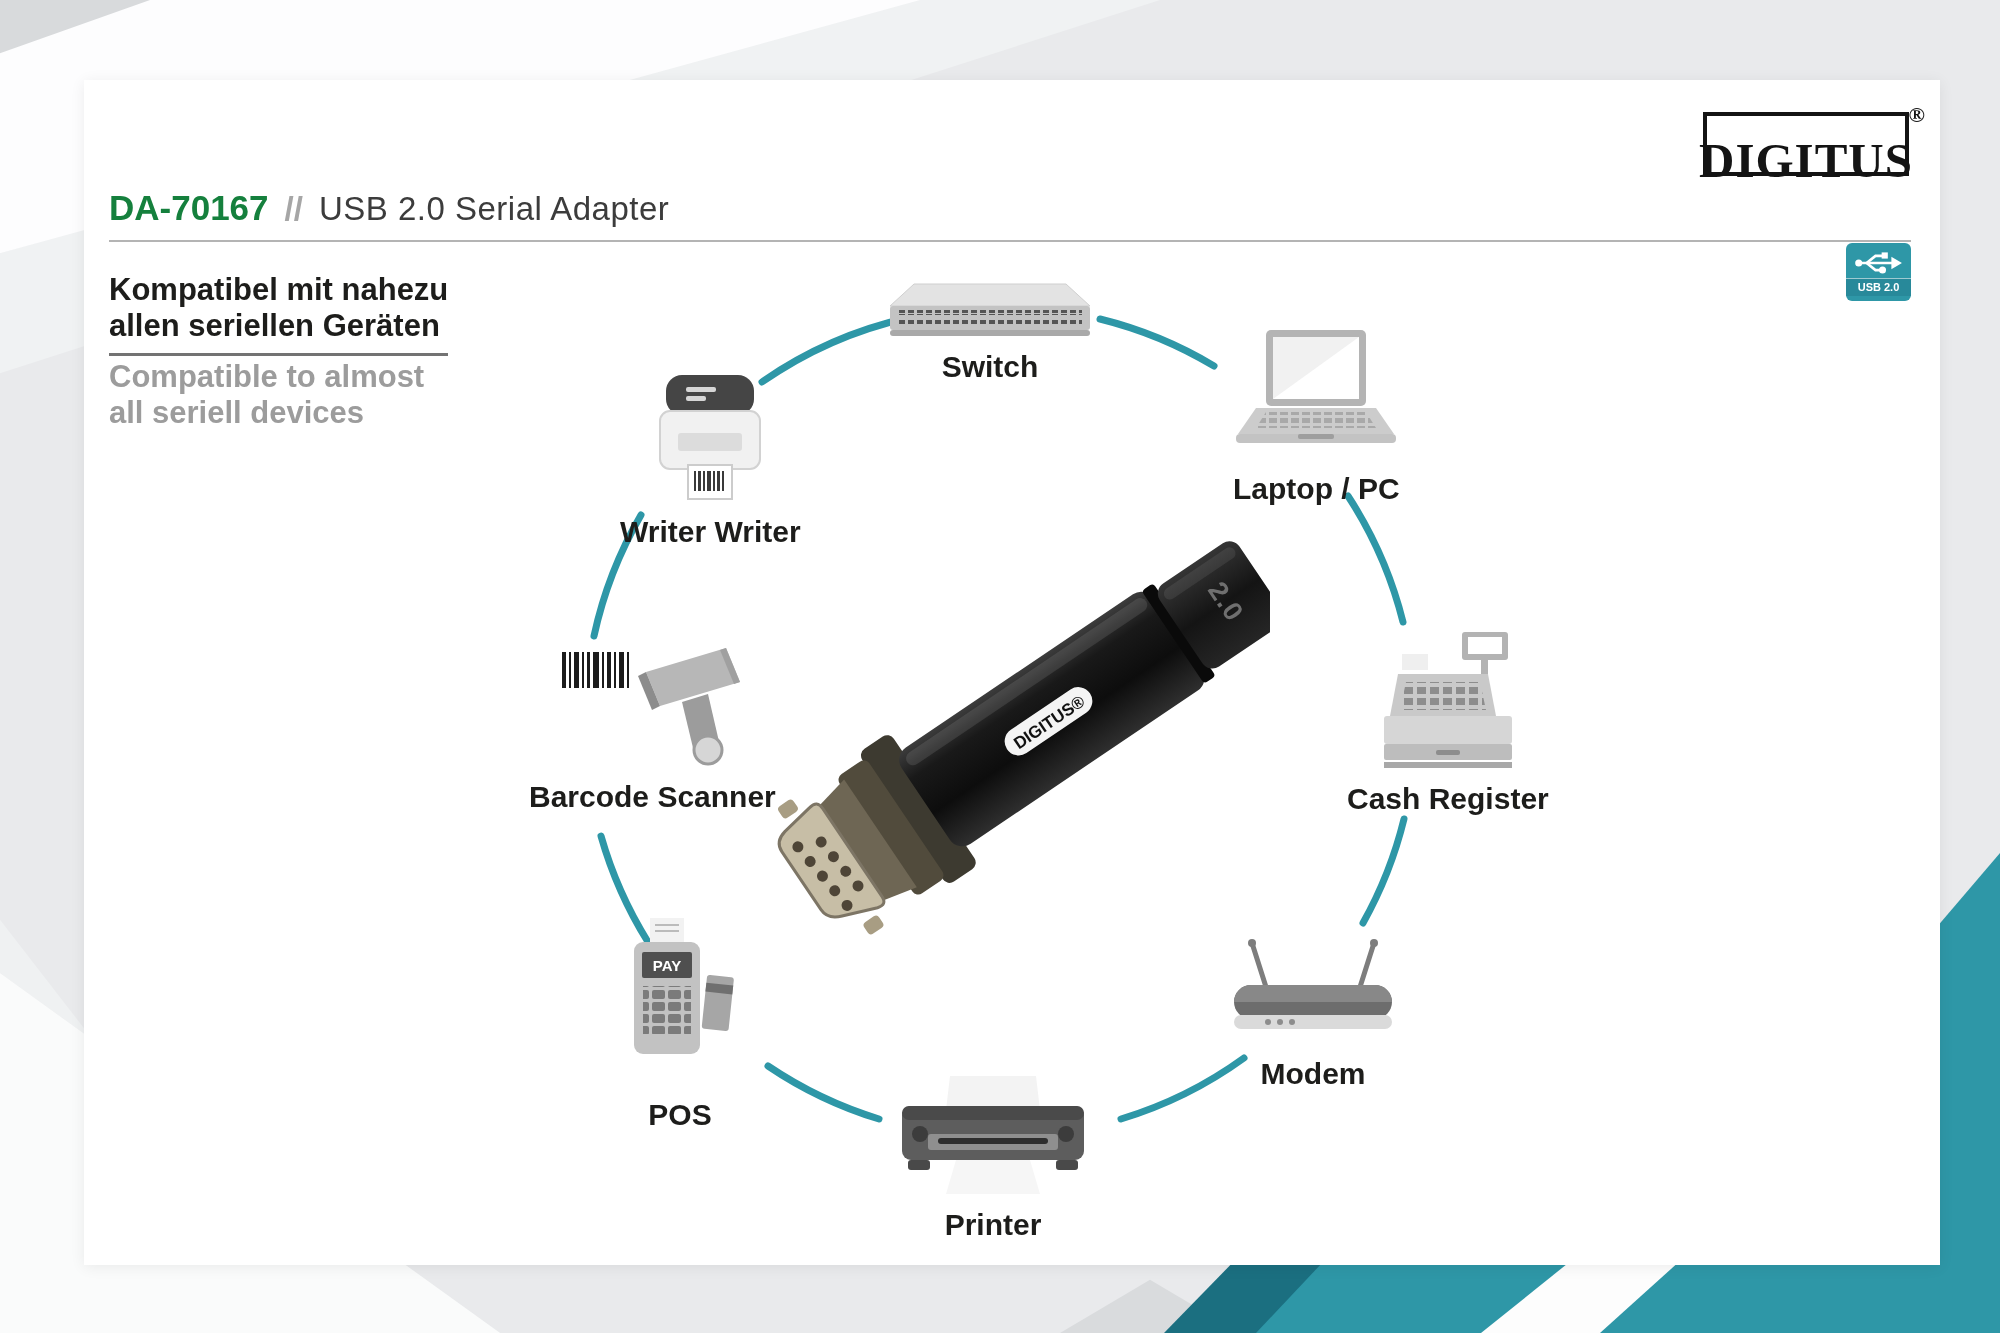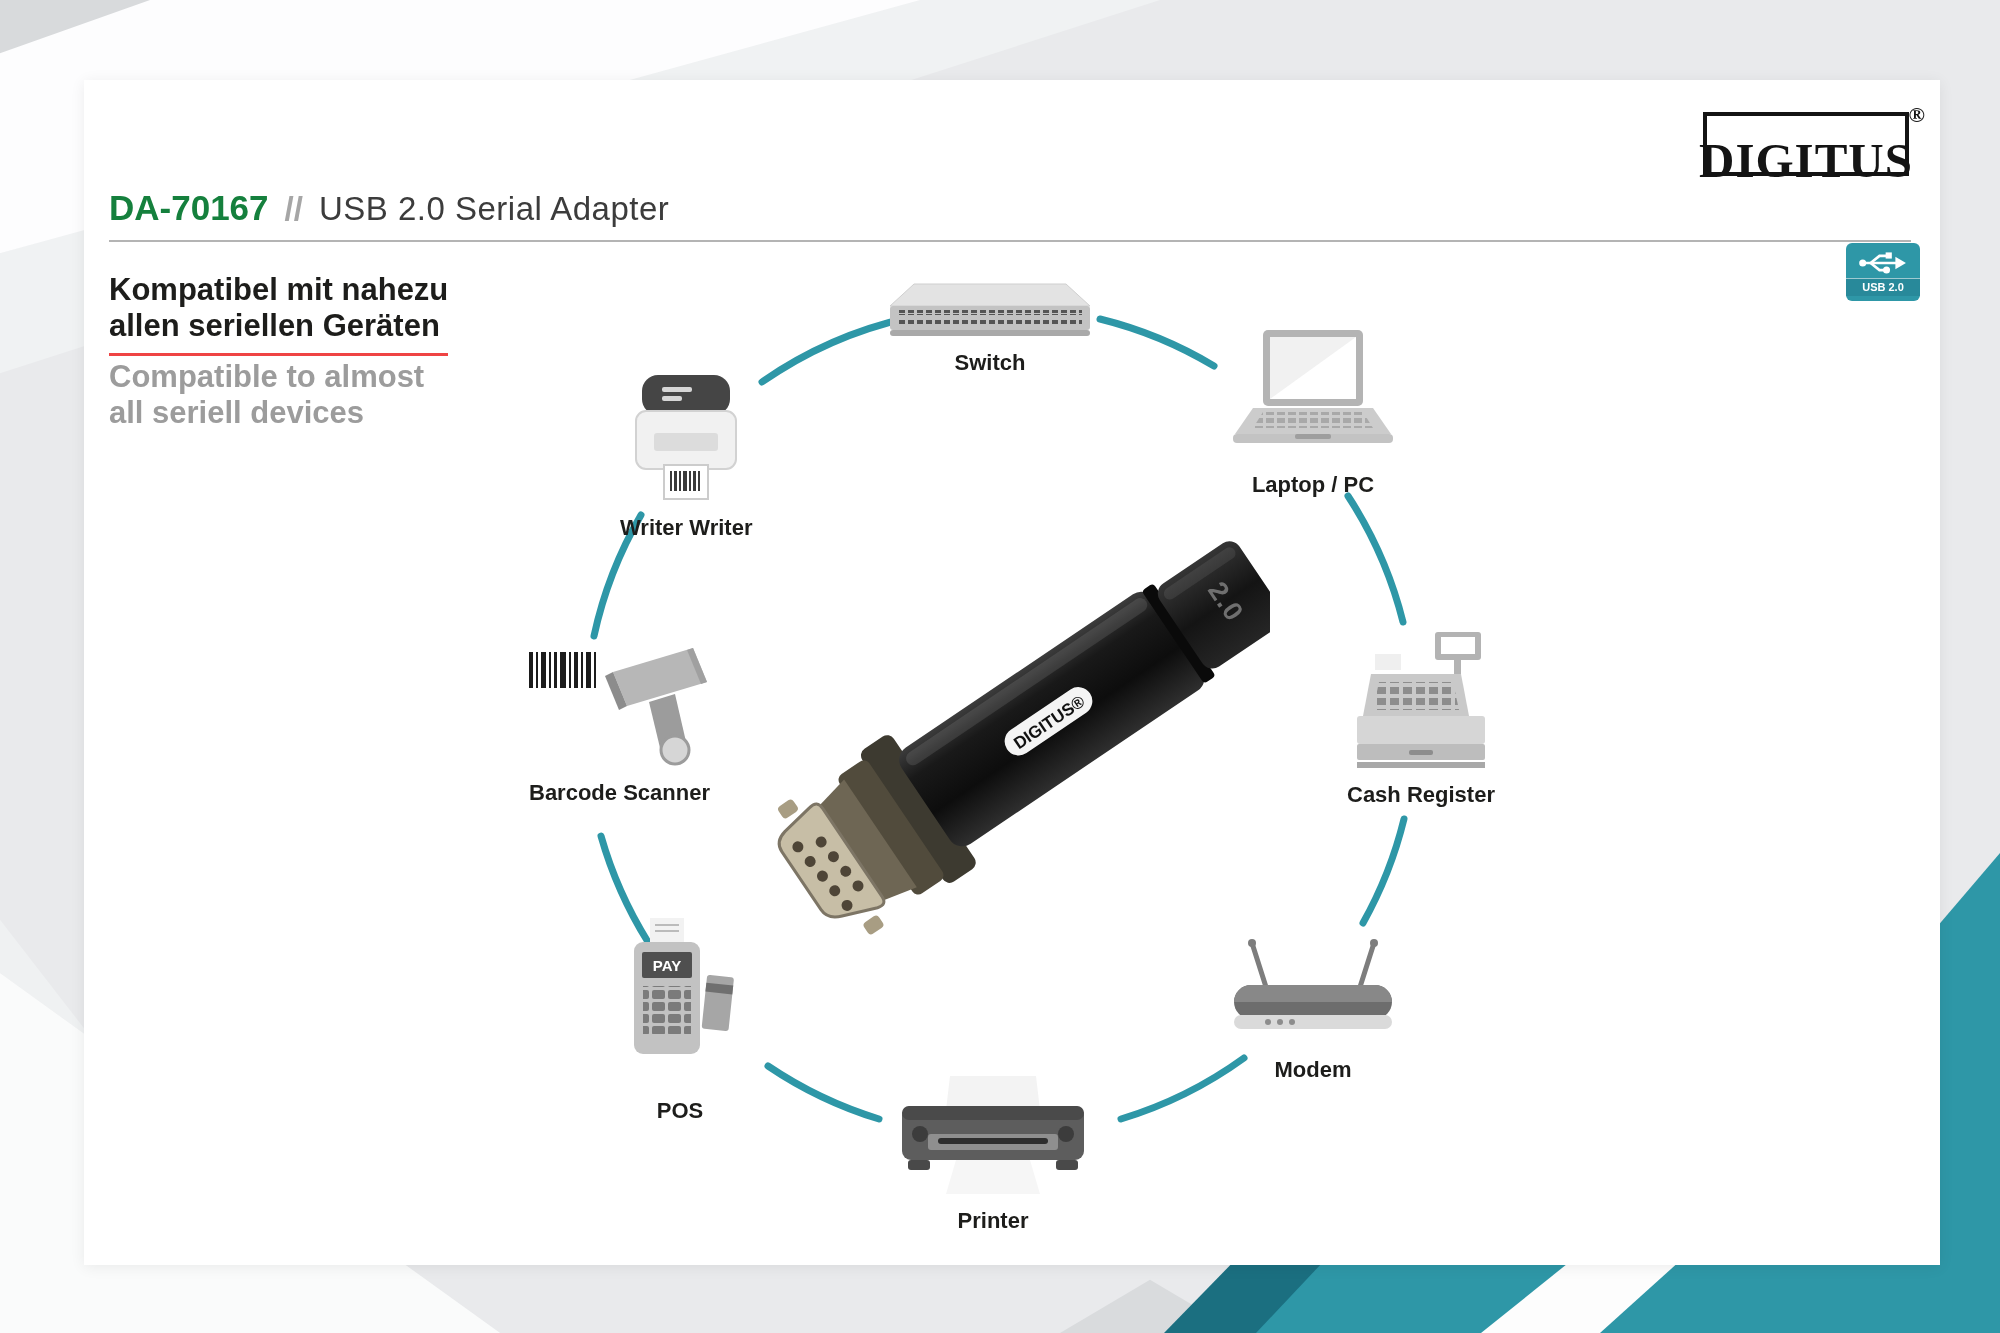--- a/index.html
+++ b/index.html
@@ -50,44 +50,44 @@
   .sep     { font-size:33px; font-weight:700; color:#a6a6a6; }
   .p-title { font-size:33px; font-weight:400; color:#3c3c3c; letter-spacing:0.5px; }
   .header-rule {
     position:absolute; left:109px; top:240px; width:1802px; height:2px; background:#b4b4b4;
   }
 
   
   .claim-de {
     position:absolute; left:109px; top:272px;
     font-size:31px; line-height:36px; font-weight:700; color:#1d1d1b;
-    border-bottom:3px solid #ef4444; padding-bottom:9px;
+    border-bottom:3px solid #737373; padding-bottom:9px;
   }
   .claim-en {
     position:absolute; left:109px; top:359px;
     font-size:31px; line-height:36px; font-weight:700; color:#9c9c9c;
   }
 
   
   .usb-badge {
-    position:absolute; left:1846px; top:243px; width:74px; height:58px;
+    position:absolute; left:1846px; top:243px; width:65px; height:58px;
     background:#2E97A7; border-radius:6px; overflow:hidden;
     display:flex; flex-direction:column; align-items:center;
   }
   .usb-badge svg { margin-top:5px; }
   .usb-badge-label {
     width:100%; text-align:center; font-size:11px; font-weight:700; color:#fff;
     border-top:1px solid rgba(255,255,255,0.55); padding:2px 0 3px; background:#28899a;
   }
 
   
   .arcs { position:absolute; left:0; top:0; z-index:11; pointer-events:none; }
   .dev  { position:absolute; display:flex; flex-direction:column; align-items:center; z-index:12; }
   .dev-label {
-    margin-top:10px; font-size:22px; font-weight:700; color:#1d1d1b; white-space:nowrap;
+    margin-top:10px; font-size:30px; font-weight:700; color:#1d1d1b; white-space:nowrap;
     text-align:center;
   }
   .adapter { position:absolute; left:770px; top:500px; z-index:13; }
   svg text { font-family:"Liberation Sans", sans-serif; }
 </style>
 </head>
 <body>
 
 <div class="page">
 

